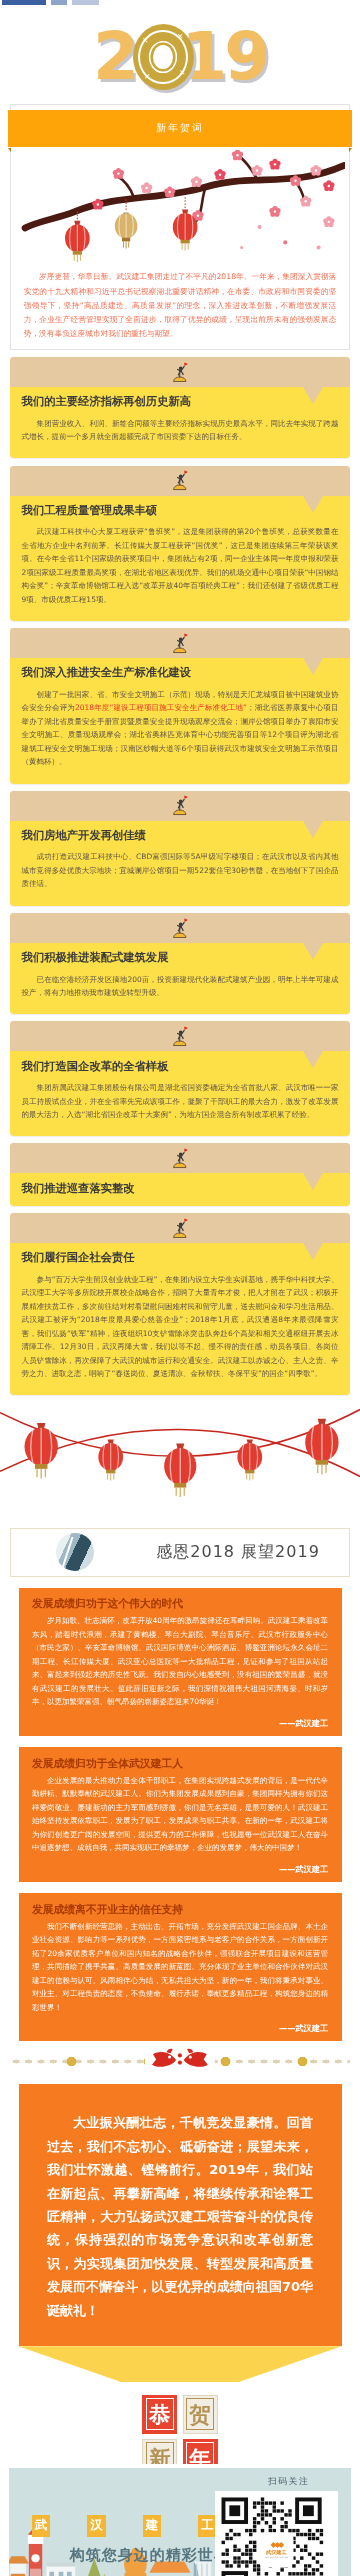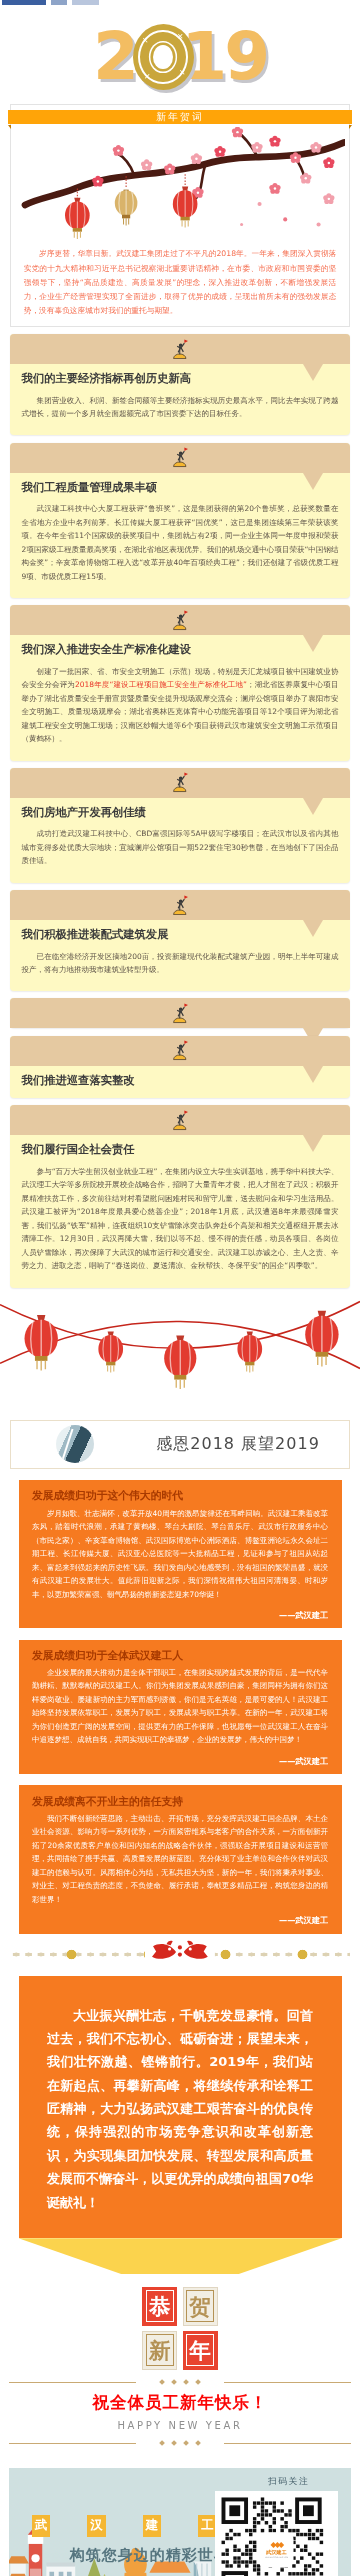--- a/index.html
+++ b/index.html
@@ -18,32 +18,32 @@
   .coin{width:61px;height:66px;border-radius:50%;background:#c9a63c;position:relative;
         margin:0 -7.2px 0 -3.1px;box-shadow:2.6px 3.1px 0 #c6c6cb;}
   .coin .ring{position:absolute;inset:5.7px;border:2.1px solid #fff;border-radius:50%;}
   .coin .hole{position:absolute;left:50%;top:50%;width:19.6px;height:24px;margin:-12px 0 0 -9.8px;
               background:#fff;border-radius:50%;box-shadow:0 0 0 2.6px #c9a63c,0 0 0 4.1px #fff;}
   .coin .sp{position:absolute;color:#fff;font-weight:900;font-size:7.7px;}
   .hero .tail{margin-left:-5.2px;}
 
   
   .box1{margin:6.2px 10.3px 0;border:0.5px solid #e3e3e3;background:#fff;padding-bottom:7.2px;}
-  .ribbon{position:relative;height:14px;margin:5.2px -3.6px 0;background:#ffa408;
+  .ribbon{position:relative;height:37px;margin:5.2px -3.6px 0;background:#ffa408;
           display:flex;align-items:center;justify-content:center;}
   .ribbon:before,.ribbon:after{content:"";position:absolute;bottom:-4.6px;width:0;height:0;}
   .ribbon:before{left:0;border-top:4.6px solid #c27c00;border-left:3.6px solid transparent;}
   .ribbon:after{right:0;border-top:4.6px solid #c27c00;border-right:3.6px solid transparent;}
   .ribbon span{color:#fff;font-size:9.8px;letter-spacing:2.1px;}
   .blossom{display:block;margin:3.1px auto 0;}
   .intro-p{margin:4.1px 12.4px 0;color:#f56d4e;font-size:7.7px;line-height:1.85;
            text-align:justify;text-indent:2em;}
 
   
-  .card{margin:7.2px 10.3px 0;border-radius:4.1px;background:#fef9c3;position:relative;
+  .card{margin:7.2px 10.3px 0;border-radius:4.1px;background:#fde047;position:relative;
         box-shadow:0 0.5px 1.5px rgba(0,0,0,.08);}
   .card-head{height:30px;background:#e5c9a1;border-radius:4.1px 4.1px 0 0;
              display:flex;align-items:center;justify-content:center;}
   .notch{position:absolute;right:27px;top:30px;width:0;height:0;
          border-left:10.8px solid transparent;border-right:10.8px solid transparent;
          border-top:17.5px solid #e5c9a1;}
   .card-body{padding:6.2px 11.3px 7.2px;}
   .card-title{font-size:11.3px;font-weight:bold;color:#3c3c3c;margin:1px 0 3.1px;}
   .card-text{font-size:7.5px;line-height:1.8;color:#5d5348;text-align:justify;text-indent:2em;}
   .hl-red{color:#e83427;}
@@ -298,20 +298,24 @@
     <div class="card-head">
       <svg class="climber" viewBox="0 0 34 40">
             <path d="M5,38 A12 9 0 0 1 29,38 Z" fill="#f5b731" stroke="#4a3a28" stroke-width="1.5"></path>
             <line x1="17" y1="30" x2="17" y2="10" stroke="#3a3a3a" stroke-width="2"></line>
             <circle cx="19" cy="12" r="3.4" fill="#3a3a3a"></circle>
             <path d="M19,16 L14,26 M19,16 L24,25 M19,18 L12,14 M19,18 L26,8" stroke="#3a3a3a" stroke-width="2.4"></path>
             <path d="M26,8 L26,1 L33,4 Z" fill="#d8271c"></path>
           </svg>
     </div>
     <div class="notch"></div>
+    <div class="card-body">
+      <div class="card-title">我们打造国企改革的全省样板</div>
+      <p class="card-text">集团所属武汉建工集团股份有限公司是湖北省国资委确定为全省首批八家、武汉市唯一一家员工持股试点企业，并在全省率先完成该项工作，凝聚了干部职工的最大合力，激发了改革发展的最大活力，入选“湖北省国企改革十大案例”，为地方国企混合所有制改革积累了经验。</p>
+    </div>
   </div>
 
   <div class="card">
     <div class="card-head">
       <svg class="climber" viewBox="0 0 34 40">
             <path d="M5,38 A12 9 0 0 1 29,38 Z" fill="#f5b731" stroke="#4a3a28" stroke-width="1.5"></path>
             <line x1="17" y1="30" x2="17" y2="10" stroke="#3a3a3a" stroke-width="2"></line>
             <circle cx="19" cy="12" r="3.4" fill="#3a3a3a"></circle>
             <path d="M19,16 L14,26 M19,16 L24,25 M19,18 L12,14 M19,18 L26,8" stroke="#3a3a3a" stroke-width="2.4"></path>
             <path d="M26,8 L26,1 L33,4 Z" fill="#d8271c"></path>

